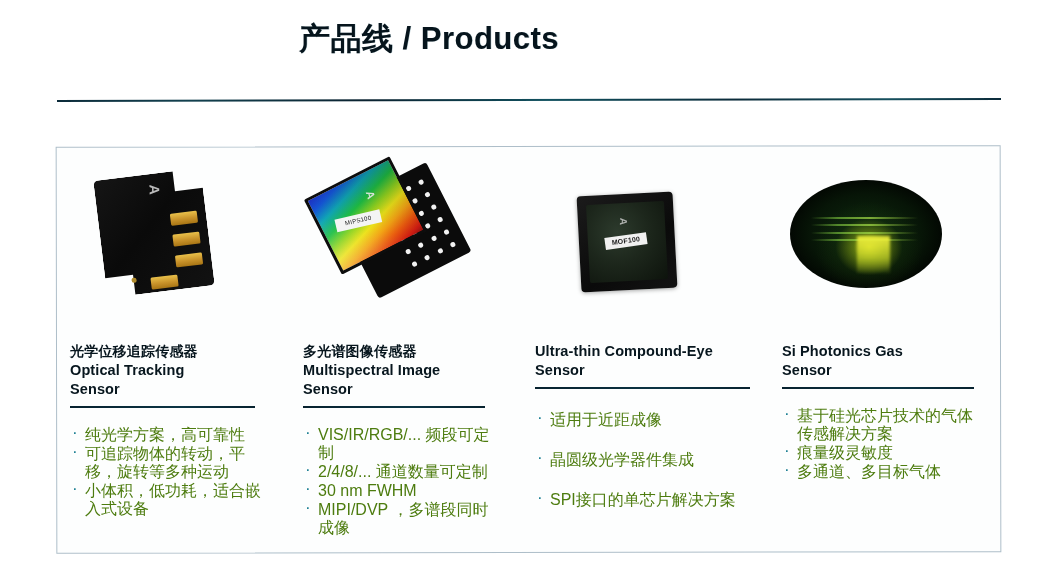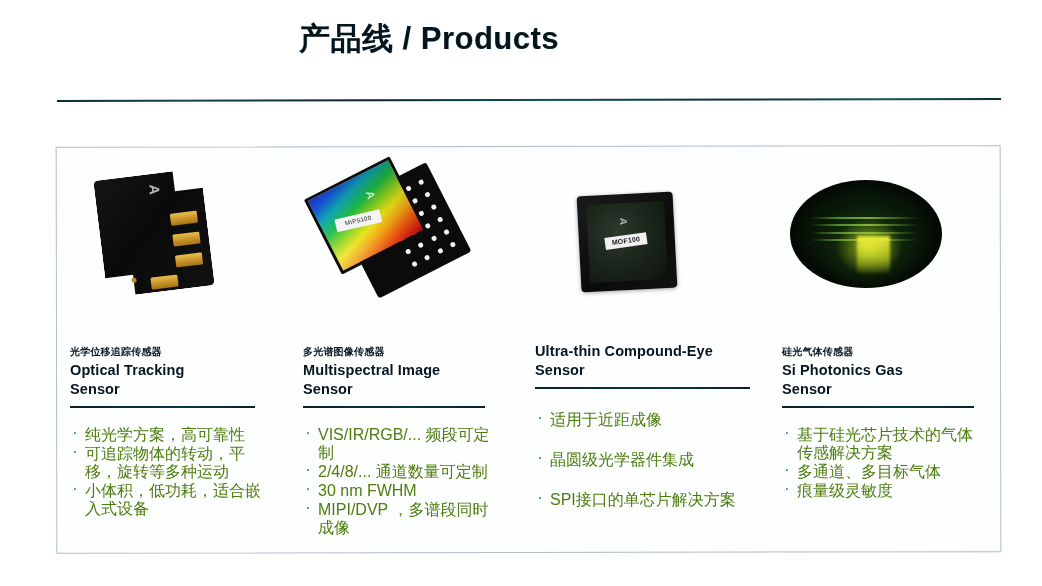--- a/index.html
+++ b/index.html
@@ -289,21 +289,21 @@
     width: 22%;
     height: 34%;
     background: linear-gradient(180deg,
         rgba(240,240,60,0.95) 0%, rgba(200,215,40,0.7) 60%,
         rgba(90,120,20,0.2) 100%);
     filter: blur(1.5px);
   }
 
   
   .head-cn {
-    font-size: 10px;
+    font-size: 14px;
     font-weight: bold;
     color: #07161e;
     line-height: 19px;
     letter-spacing: 0.2px;
     white-space: nowrap;
   }
   .head-en {
     font-size: 14.5px;
     font-weight: bold;
     color: #07161e;
@@ -462,25 +462,24 @@
     <div class="img-area">
       <div class="chip-gas">
         <div class="line l1"></div>
         <div class="line l2"></div>
         <div class="line l3"></div>
         <div class="line l4"></div>
         <div class="glow"></div>
       </div>
     </div>
 
-    <div class="head-cn">硅光气体传感器</div>
     <div class="head-en">Si Photonics Gas</div>
     <div class="head-en">Sensor</div>
     <div class="head-rule rule-3"></div>
 
     <ul class="features">
       <li class="li-3">基于硅光芯片技术的气体传感解决方案</li>
+      <li class="li-3">痕量级灵敏度</li>
       <li class="li-3">多通道、多目标气体</li>
-      <li class="li-3">痕量级灵敏度</li>
     </ul>
   </div>
 
 </div>
 
 </body></html>

